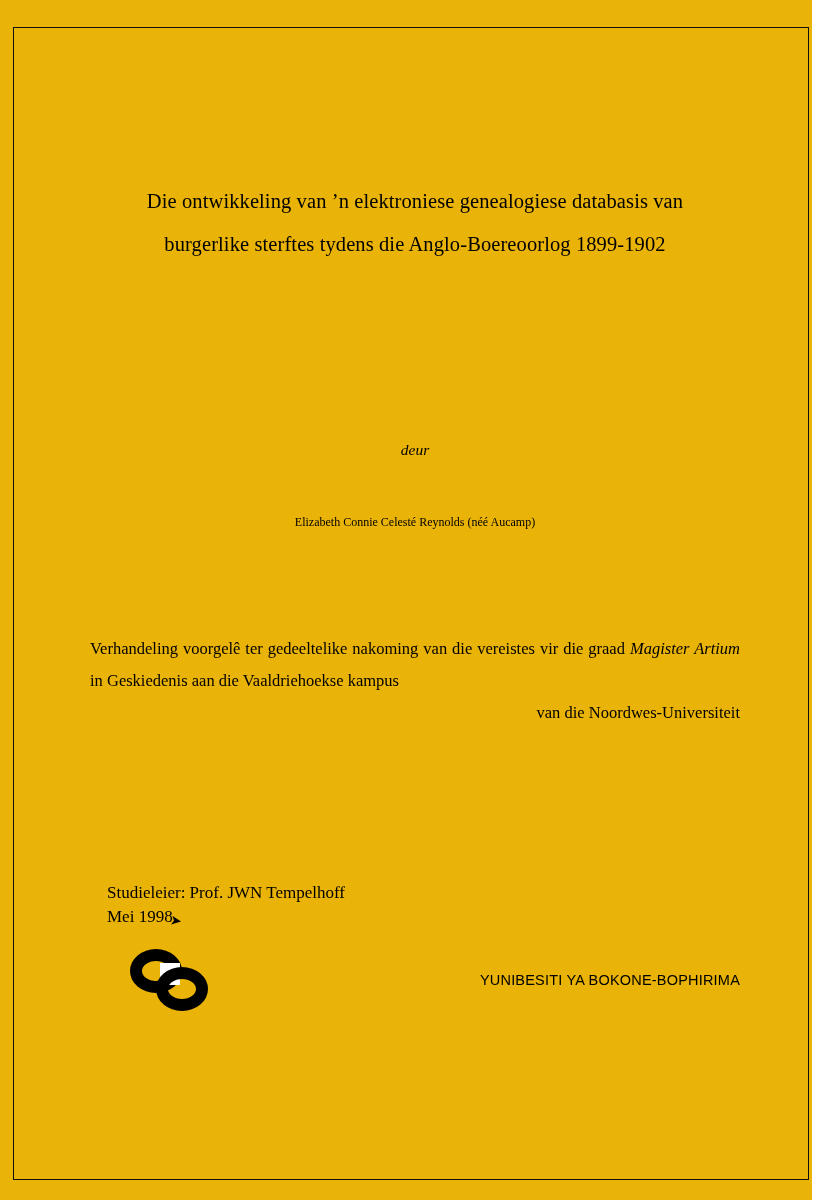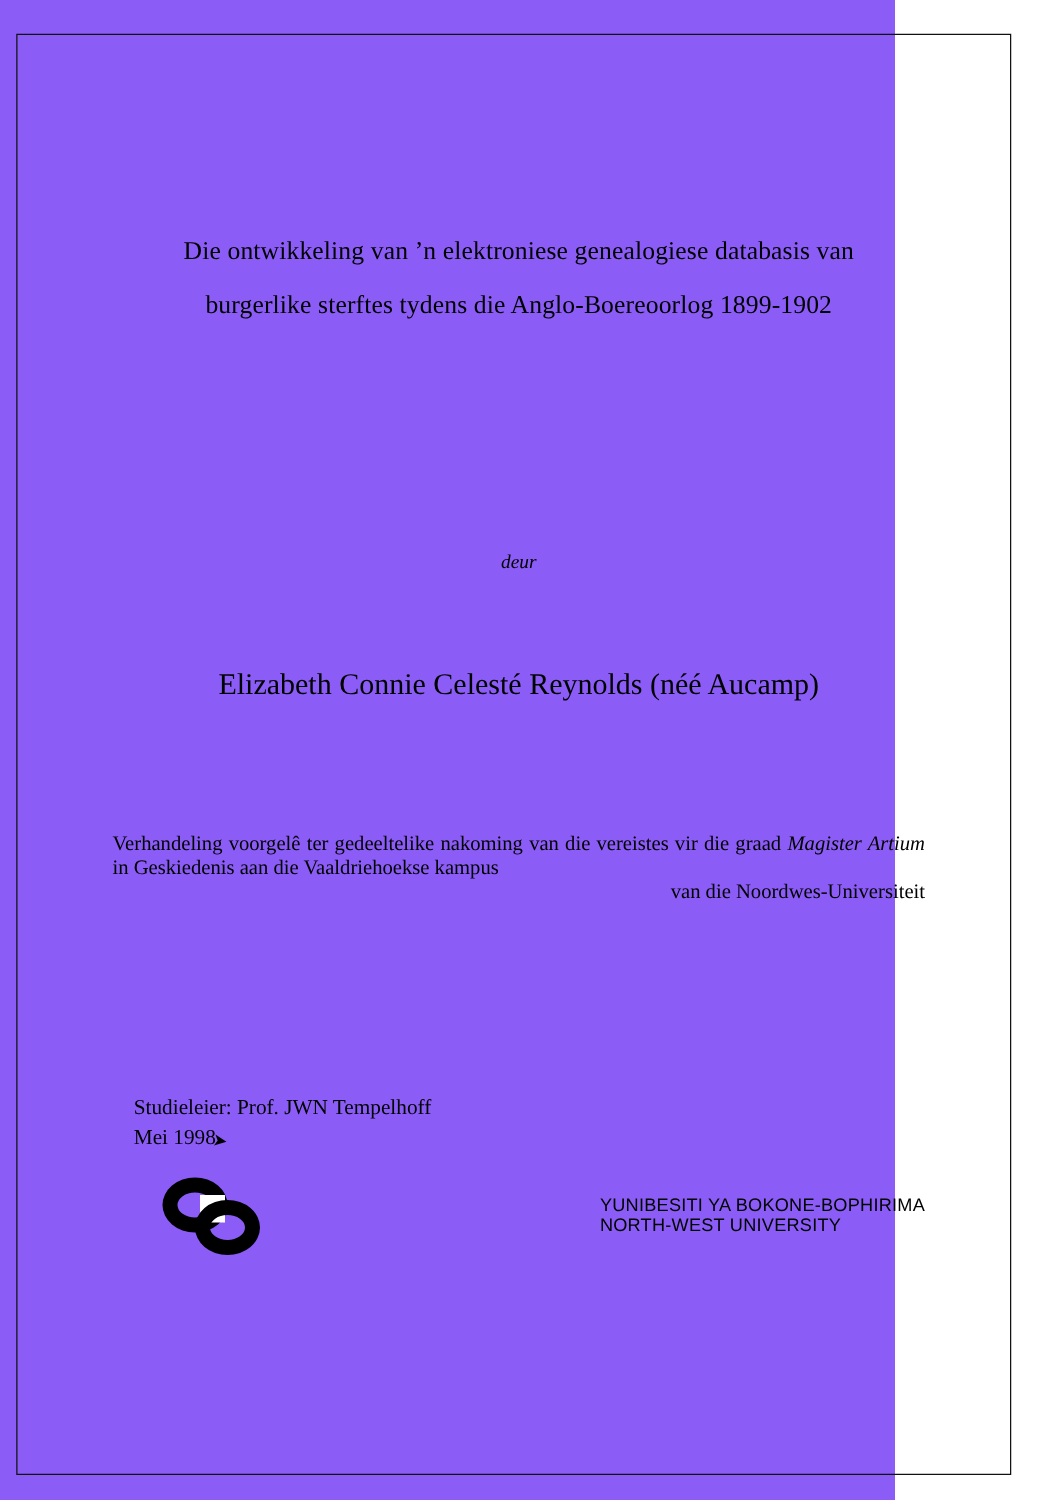--- a/index.html
+++ b/index.html
@@ -11,23 +11,23 @@
     width: 831px;
     height: 1200px;
     font-family: "Liberation Serif", serif;
     color: #000000;
     position: relative;
     overflow: hidden;
   }
   .page {
     position: absolute;
     left: 0; top: 0;
-    width: 716px;
+    width: 812px;
     height: 1200px;
-    background: #8b5cf6;
+    background: #eab308;
   }
   .page-border {
     position: absolute;
     left: 13px;
     top: 27px;
     width: 796px;
     height: 1153px;
     border: 1px solid #111111;
     box-sizing: border-box;
   }
@@ -49,27 +49,27 @@
     display: block;
   }
   .deur {
     text-align: center;
     font-size: 15.5px;
     margin-top: 175px;
     font-style: italic;
   }
   .author {
     text-align: center;
-    font-size: 24px;
-    margin-top: 76px;
+    font-size: 12px;
+    margin-top: 56px;
   }
   .statement {
     margin-top: 103px;
     font-size: 16.5px;
-    line-height: 19px;
+    line-height: 32px;
     text-align: justify;
     text-justify: inter-word;
   }
   .statement .lastline {
     text-align: right;
   }
   .statement i {
     font-style: italic;
   }
   .supervisor-block {
@@ -174,18 +174,17 @@
     </div>
 
     <div class="logo-wrap">
       <div class="logo-mark">
         <div class="ring-left"></div>
         <div class="notch"></div>
         <div class="ring-right"></div>
       </div>
       <div class="logo-text">
         <div>YUNIBESITI YA BOKONE-BOPHIRIMA</div>
-        <div>NORTH-WEST UNIVERSITY</div>
       </div>
     </div>
 
   </div>
 </div>
 
 </body></html>

